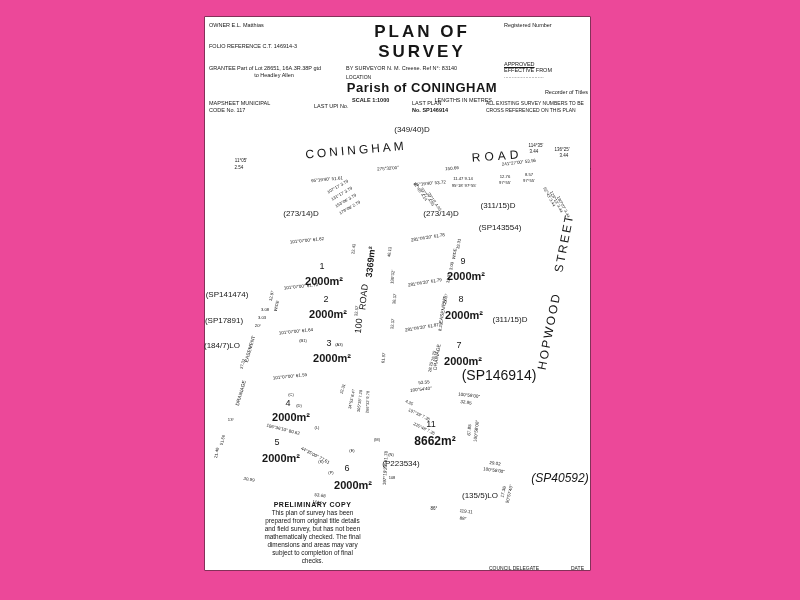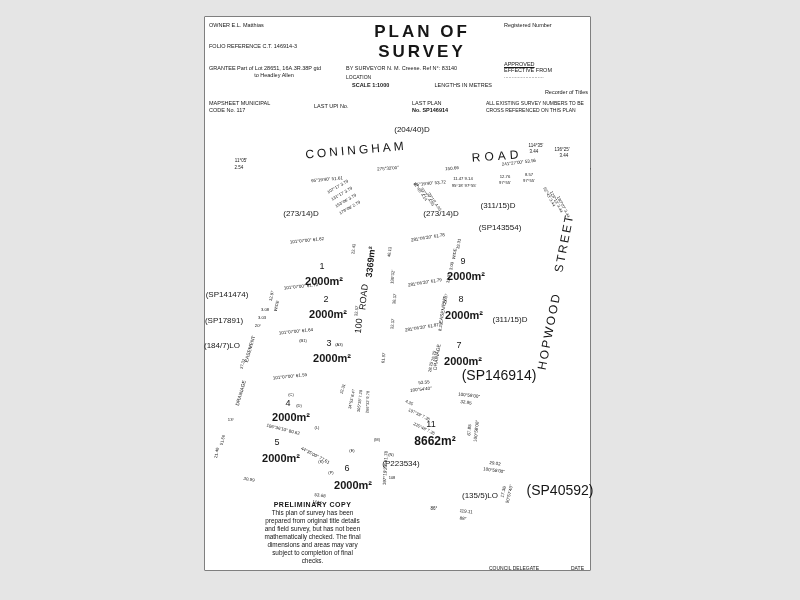--- a/index.html
+++ b/index.html
@@ -1,17 +1,17 @@
 <!DOCTYPE html>
 <html><head>
 <meta charset="utf-8">
 <style>
   html,body{margin:0;padding:0;background:#fafafa;width:800px;height:600px;overflow:hidden;
     font-family:"Liberation Sans",sans-serif;color:#161616;}
-  .page{position:absolute;left:0;top:0;width:800px;height:600px;background:#e5e5e5;}
+  .page{position:absolute;left:0;top:0;width:800px;height:600px;background:#ec4899;}
   .sheet{position:absolute;left:205px;top:17px;width:385px;height:553px;background:#fff;}
   svg.linework{position:absolute;left:0;top:0;width:800px;height:600px;}
   .abs{position:absolute;}
   .pl{position:absolute;white-space:nowrap;line-height:1;transform-origin:center;}
   .hcell{position:absolute;font-size:5.5px;line-height:1.35;}
   .t-title{font-size:17px;font-weight:700;letter-spacing:3px;}
   .t-loc{font-size:13px;font-weight:700;letter-spacing:.5px;}
   .t-small{font-size:5.5px;}
   .t-tiny{font-size:5px;}
   .center{text-align:center;}
@@ -72,20 +72,21 @@
     <div>OWNER E.L. Matthias</div>
     <div style="margin-top:14px;">FOLIO REFERENCE   C.T. 146914-3</div>
     <div style="margin-top:14px;">GRANTEE Part of Lot 28651, 16A.3R.38P gtd</div>
     <div class="center">to Headley Allen</div>
   </div>
 
   <div class="abs center" style="left:346px;top:22px;width:152px;">
     <div class="t-title">PLAN OF SURVEY</div>
     <div class="t-small" style="margin-top:3px;text-align:left;">BY SURVEYOR N. M. Creese. Ref N°: 83140</div>
     <div class="t-tiny" style="margin-top:3px;text-align:left;">LOCATION</div>
+    <div class="t-loc">Parish of CONINGHAM</div>
     <div style="margin-top:2px;display:flex;justify-content:space-between;padding:0 6px;">
       <span class="t-small" style="font-weight:700;">SCALE 1:1000</span>
       <span class="t-small">LENGTHS IN METRES</span>
     </div>
   </div>
 
   <div class="abs" style="left:504px;top:22px;width:84px;">
     <div class="t-small">Registered Number</div>
   </div>
   <div class="abs" style="left:504px;top:61px;width:84px;">
@@ -106,21 +107,21 @@
   <div class="hcell" style="left:412px;top:100px;width:66px;">
     <div>LAST PLAN</div>
     <div style="font-weight:700;">No.  SP146914</div>
   </div>
   <div class="hcell" style="left:486px;top:100px;width:102px;font-size:5px;">
     <div>ALL EXISTING SURVEY NUMBERS TO BE</div>
     <div>CROSS REFERENCED ON THIS PLAN</div>
   </div>
 
   <div class="abs" style="left:0;top:0;width:800px;height:600px;" id="plan-label-layer">
-      <span class="pl" style="left: 412px; top: 130px; font-size: 8px; transform: translate(-50%, -50%) rotate(0deg);">(204/40)D</span>
+      <span class="pl" style="left: 412px; top: 130px; font-size: 8px; transform: translate(-50%, -50%) rotate(0deg);">(349/40)D</span>
       <span class="pl" style="left: 356px; top: 150px; font-size: 12px; letter-spacing: 3px; transform: translate(-50%, -50%) rotate(-5deg);">CONINGHAM</span>
       <span class="pl" style="left: 497px; top: 156px; font-size: 12px; letter-spacing: 4px; transform: translate(-50%, -50%) rotate(-4deg);">ROAD</span>
       <span class="pl" style="left: 241px; top: 161px; font-size: 4.5px; transform: translate(-50%, -50%) rotate(0deg);">11°05'</span>
       <span class="pl" style="left: 239px; top: 168px; font-size: 4.5px; transform: translate(-50%, -50%) rotate(0deg);">2.54</span>
       <span class="pl" style="left: 388px; top: 169px; font-size: 4.5px; transform: translate(-50%, -50%) rotate(-4deg);">275°32'00"</span>
       <span class="pl" style="left: 452px; top: 169px; font-size: 4.5px; transform: translate(-50%, -50%) rotate(-5deg);">150.66</span>
       <span class="pl" style="left: 327px; top: 180px; font-size: 4.5px; transform: translate(-50%, -50%) rotate(-5deg);">95°19'40"  51.61</span>
       <span class="pl" style="left: 519px; top: 163px; font-size: 4.5px; transform: translate(-50%, -50%) rotate(-7deg);">241°27'00"  53.56</span>
       <span class="pl" style="left: 536px; top: 146px; font-size: 4.5px; transform: translate(-50%, -50%) rotate(0deg);">114°35'</span>
       <span class="pl" style="left: 534px; top: 152px; font-size: 4.5px; transform: translate(-50%, -50%) rotate(0deg);">3.44</span>
@@ -232,21 +233,21 @@
       <span class="pl" style="left: 504px; top: 492px; font-size: 4.5px; transform: translate(-50%, -50%) rotate(-77deg);">17.36</span>
       <span class="pl" style="left: 510px; top: 494px; font-size: 4.5px; transform: translate(-50%, -50%) rotate(-77deg);">90°57'40"</span>
       <span class="pl" style="left: 249px; top: 480px; font-size: 4.5px; transform: translate(-50%, -50%) rotate(11deg);">30.99</span>
       <span class="pl" style="left: 320px; top: 496px; font-size: 4.5px; transform: translate(-50%, -50%) rotate(7deg);">53.68</span>
       <span class="pl" style="left: 317px; top: 503px; font-size: 4.5px; transform: translate(-50%, -50%) rotate(7deg);">101°</span>
       <span class="pl" style="left: 434px; top: 509px; font-size: 4.5px; transform: translate(-50%, -50%) rotate(0deg);">86°</span>
       <span class="pl" style="left: 466px; top: 512px; font-size: 4.5px; transform: translate(-50%, -50%) rotate(6deg);">119.11</span>
       <span class="pl" style="left: 463px; top: 519px; font-size: 4.5px; transform: translate(-50%, -50%) rotate(6deg);">88°</span>
       <span class="pl" style="left: 549px; top: 331px; font-size: 12px; letter-spacing: 2px; transform: translate(-50%, -50%) rotate(-79deg);">HOPWOOD</span>
       <span class="pl" style="left: 564px; top: 243px; font-size: 12px; letter-spacing: 2px; transform: translate(-50%, -50%) rotate(-79deg);">STREET</span>
-      <span class="pl" style="left: 560px; top: 490px; font-size: 14px; transform: translate(-50%, -50%) rotate(0deg);">(SP40592)</span>
+      <span class="pl" style="left: 560px; top: 478px; font-size: 12px; transform: translate(-50%, -50%) rotate(0deg); font-style: italic;">(SP40592)</span>
       <span class="pl" style="left: 480px; top: 496px; font-size: 8px; transform: translate(-50%, -50%) rotate(0deg);">(135/5)LO</span>
       <span class="pl" style="left: 303px; top: 341px; font-size: 4px; transform: translate(-50%, -50%) rotate(0deg);">(B1)</span>
       <span class="pl" style="left: 339px; top: 345px; font-size: 4px; transform: translate(-50%, -50%) rotate(0deg);">(A3)</span>
       <span class="pl" style="left: 291px; top: 395px; font-size: 4px; transform: translate(-50%, -50%) rotate(0deg);">(C)</span>
       <span class="pl" style="left: 299px; top: 406px; font-size: 4px; transform: translate(-50%, -50%) rotate(0deg);">(D)</span>
       <span class="pl" style="left: 352px; top: 451px; font-size: 4px; transform: translate(-50%, -50%) rotate(0deg);">(E)</span>
       <span class="pl" style="left: 321px; top: 462px; font-size: 4px; transform: translate(-50%, -50%) rotate(0deg);">(K)</span>
       <span class="pl" style="left: 317px; top: 428px; font-size: 4px; transform: translate(-50%, -50%) rotate(0deg);">(L)</span>
       <span class="pl" style="left: 377px; top: 440px; font-size: 4px; transform: translate(-50%, -50%) rotate(0deg);">(M)</span>
       <span class="pl" style="left: 391px; top: 455px; font-size: 4px; transform: translate(-50%, -50%) rotate(0deg);">(N)</span>

